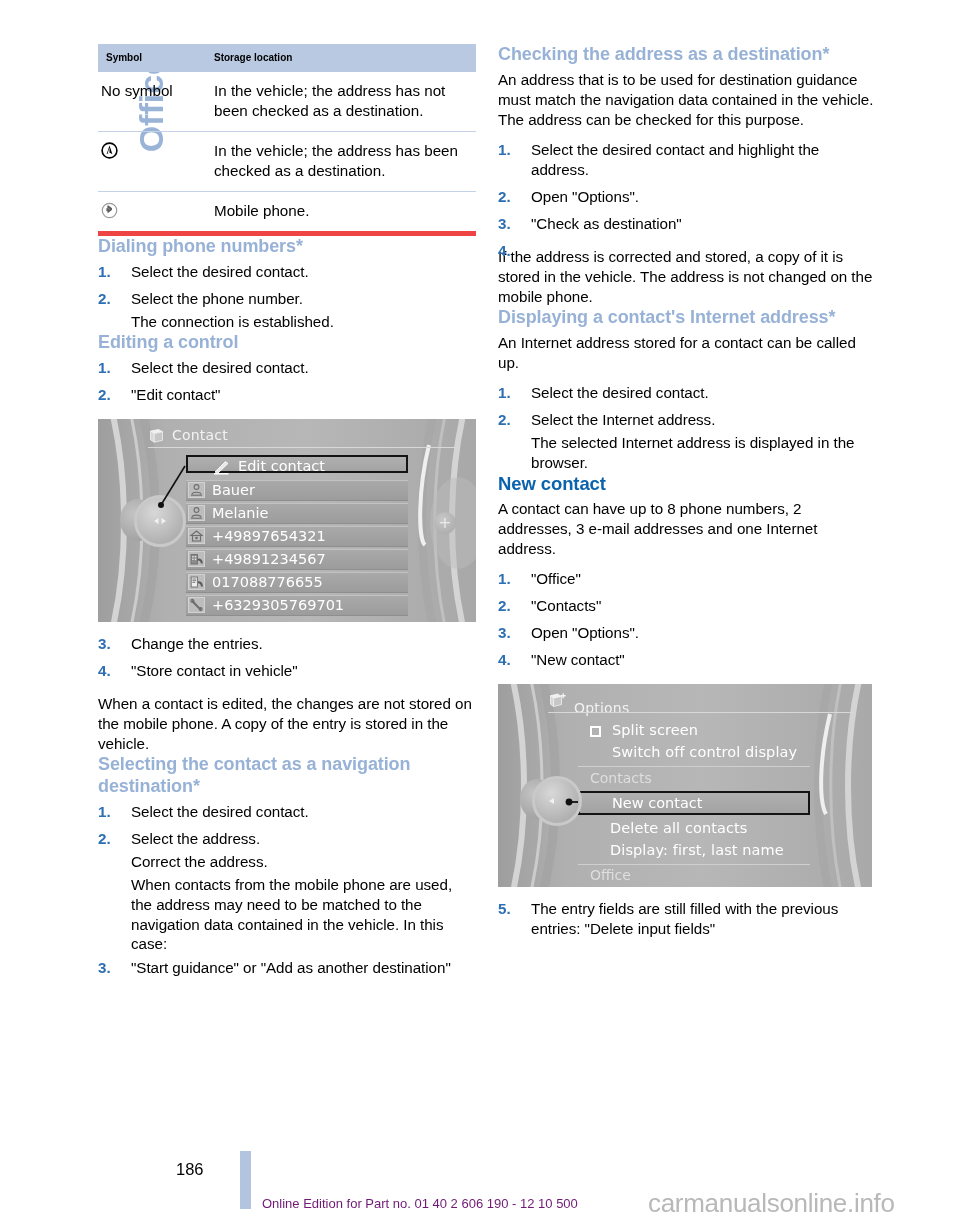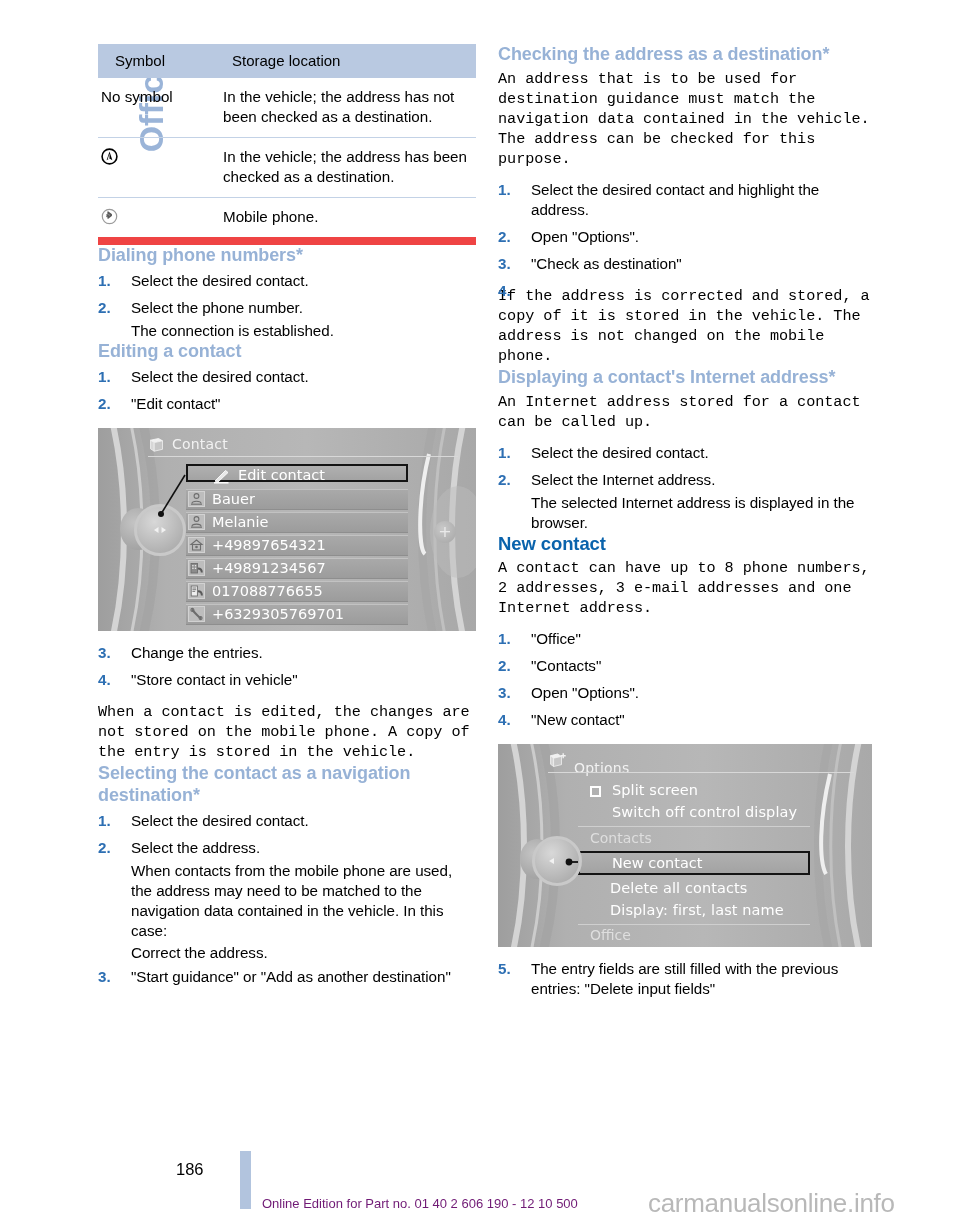--- a/index.html
+++ b/index.html
@@ -71,21 +71,20 @@
     letter-spacing: -0.1px;
   }
   .sp-before { margin-top: 26px; }
 
   
   p.body {
     font-size: 15.2px;
     line-height: 1.315;
     margin: 0 0 0 0;
     letter-spacing: -0.05px;
-    font-family: Liberation Mono, monospace;
   }
   .gap-top { margin-top: 13px !important; }
 
   
   ol.steps {
     list-style: none;
     margin: 0;
     padding: 0;
   }
   ol.steps li {
@@ -115,34 +114,34 @@
 
   
   table.sym-table {
     width: 378px;
     border-collapse: collapse;
     table-layout: fixed;
   }
   table.sym-table th {
     background: #b9c9e1;
     text-align: left;
-    font-weight: normal;
-    font-size: 15px;
-    padding: 8px 0 9px 17px;
+    font-weight: bold;
+    font-size: 10px;
+    padding: 8px 0 9px 8px;
     vertical-align: middle;
   }
   table.sym-table th.c1 { width: 100px; }
   table.sym-table td {
     font-size: 15.2px;
     line-height: 1.315;
     padding: 9px 6px 10px 8px;
     vertical-align: top;
     border-bottom: 1.5px solid #c3d2e6;
   }
-  table.sym-table tr.last td { border-bottom: 8px solid #ef4444; }
+  table.sym-table tr.last td { border-bottom: 5px solid #ef4444; }
   table.sym-table td.c1 { width: 100px; padding-left: 3px; }
 
   .icon-nav, .icon-bt {
     display: inline-block;
     width: 17px;
     height: 17px;
     vertical-align: top;
     margin-top: 1px;
   }
 
@@ -333,21 +332,21 @@
         <span class="num">1.</span>
         <span>Select the desired contact.</span>
       </li>
       <li>
         <span class="num">2.</span>
         <span>Select the phone number.</span>
       </li>
     </ol>
     <div class="substep">The connection is established.</div>
 
-    <h2 class="sub-head sp-before">Editing a contact</h2>
+    <h2 class="sub-head sp-before">Editing a control</h2>
     <ol class="steps">
       <li>
         <span class="num">1.</span>
         <span>Select the desired contact.</span>
       </li>
       <li>
         <span class="num">2.</span>
         <span>"Edit contact"</span>
       </li>
     </ol>
@@ -490,22 +489,22 @@
     <ol class="steps">
       <li>
         <span class="num">1.</span>
         <span>Select the desired contact.</span>
       </li>
       <li>
         <span class="num">2.</span>
         <span>Select the address.</span>
       </li>
     </ol>
+    <div class="substep">Correct the address.</div>
     <div class="substep">When contacts from the mobile phone are used, the address may need to be matched to the navigation data contained in the vehicle. In this case:</div>
-    <div class="substep">Correct the address.</div>
     <ol class="steps">
       <li>
         <span class="num">3.</span>
         <span>"Start guidance" or "Add as another destination"</span>
       </li>
     </ol>
   </div>
 
   <div class="col col-right">
 

